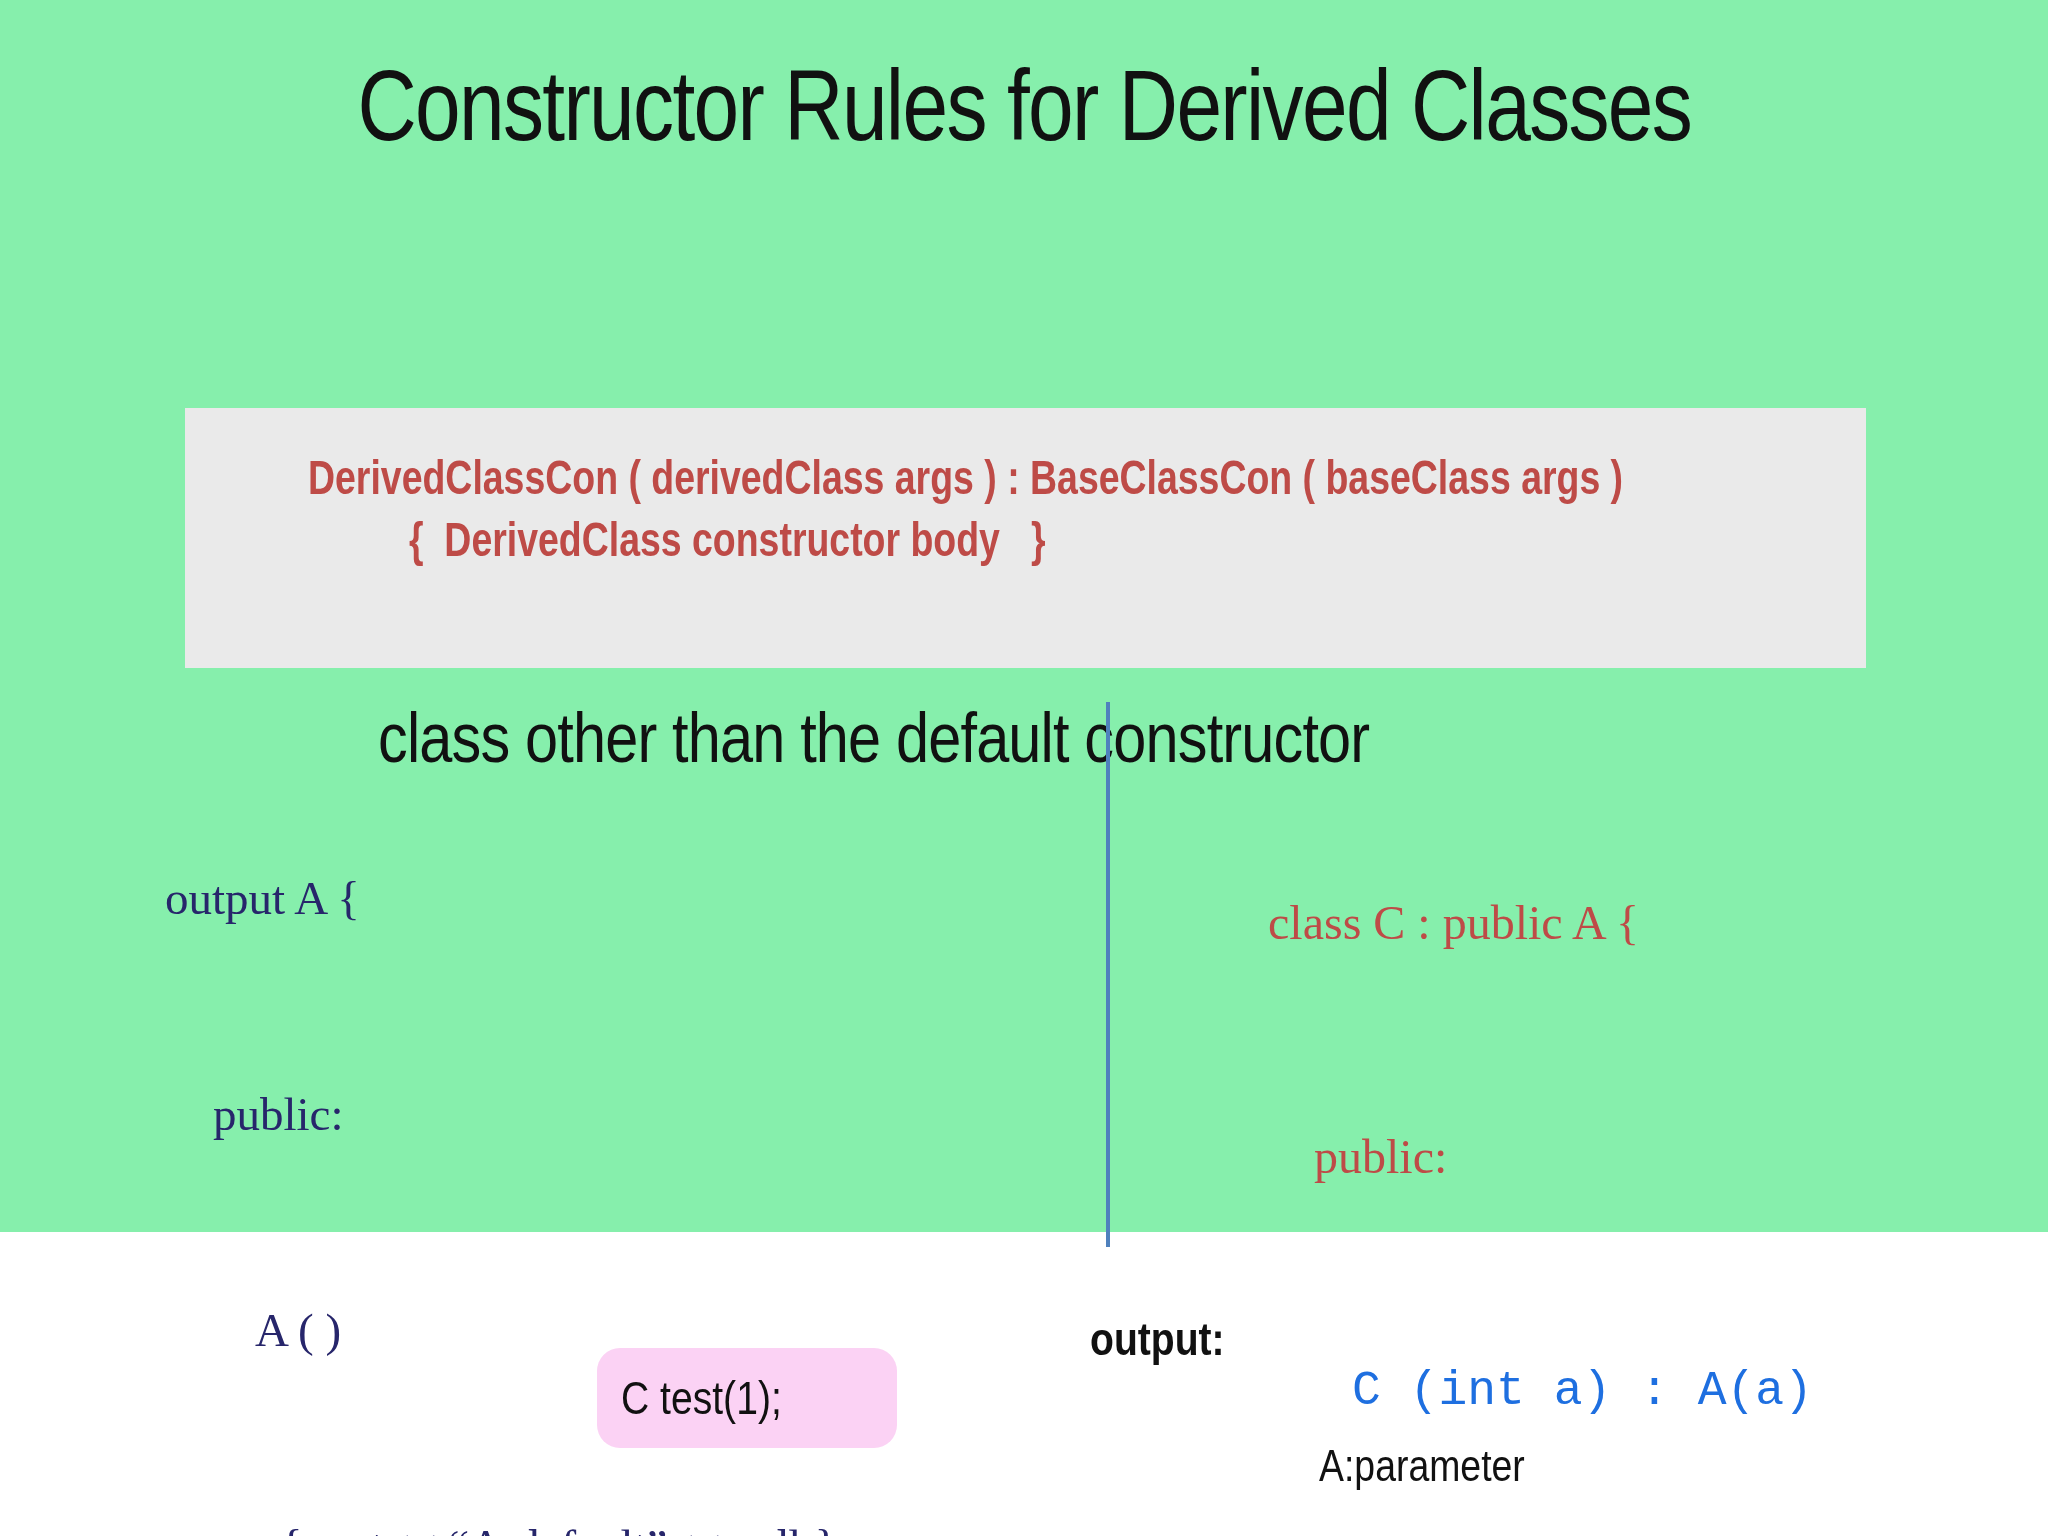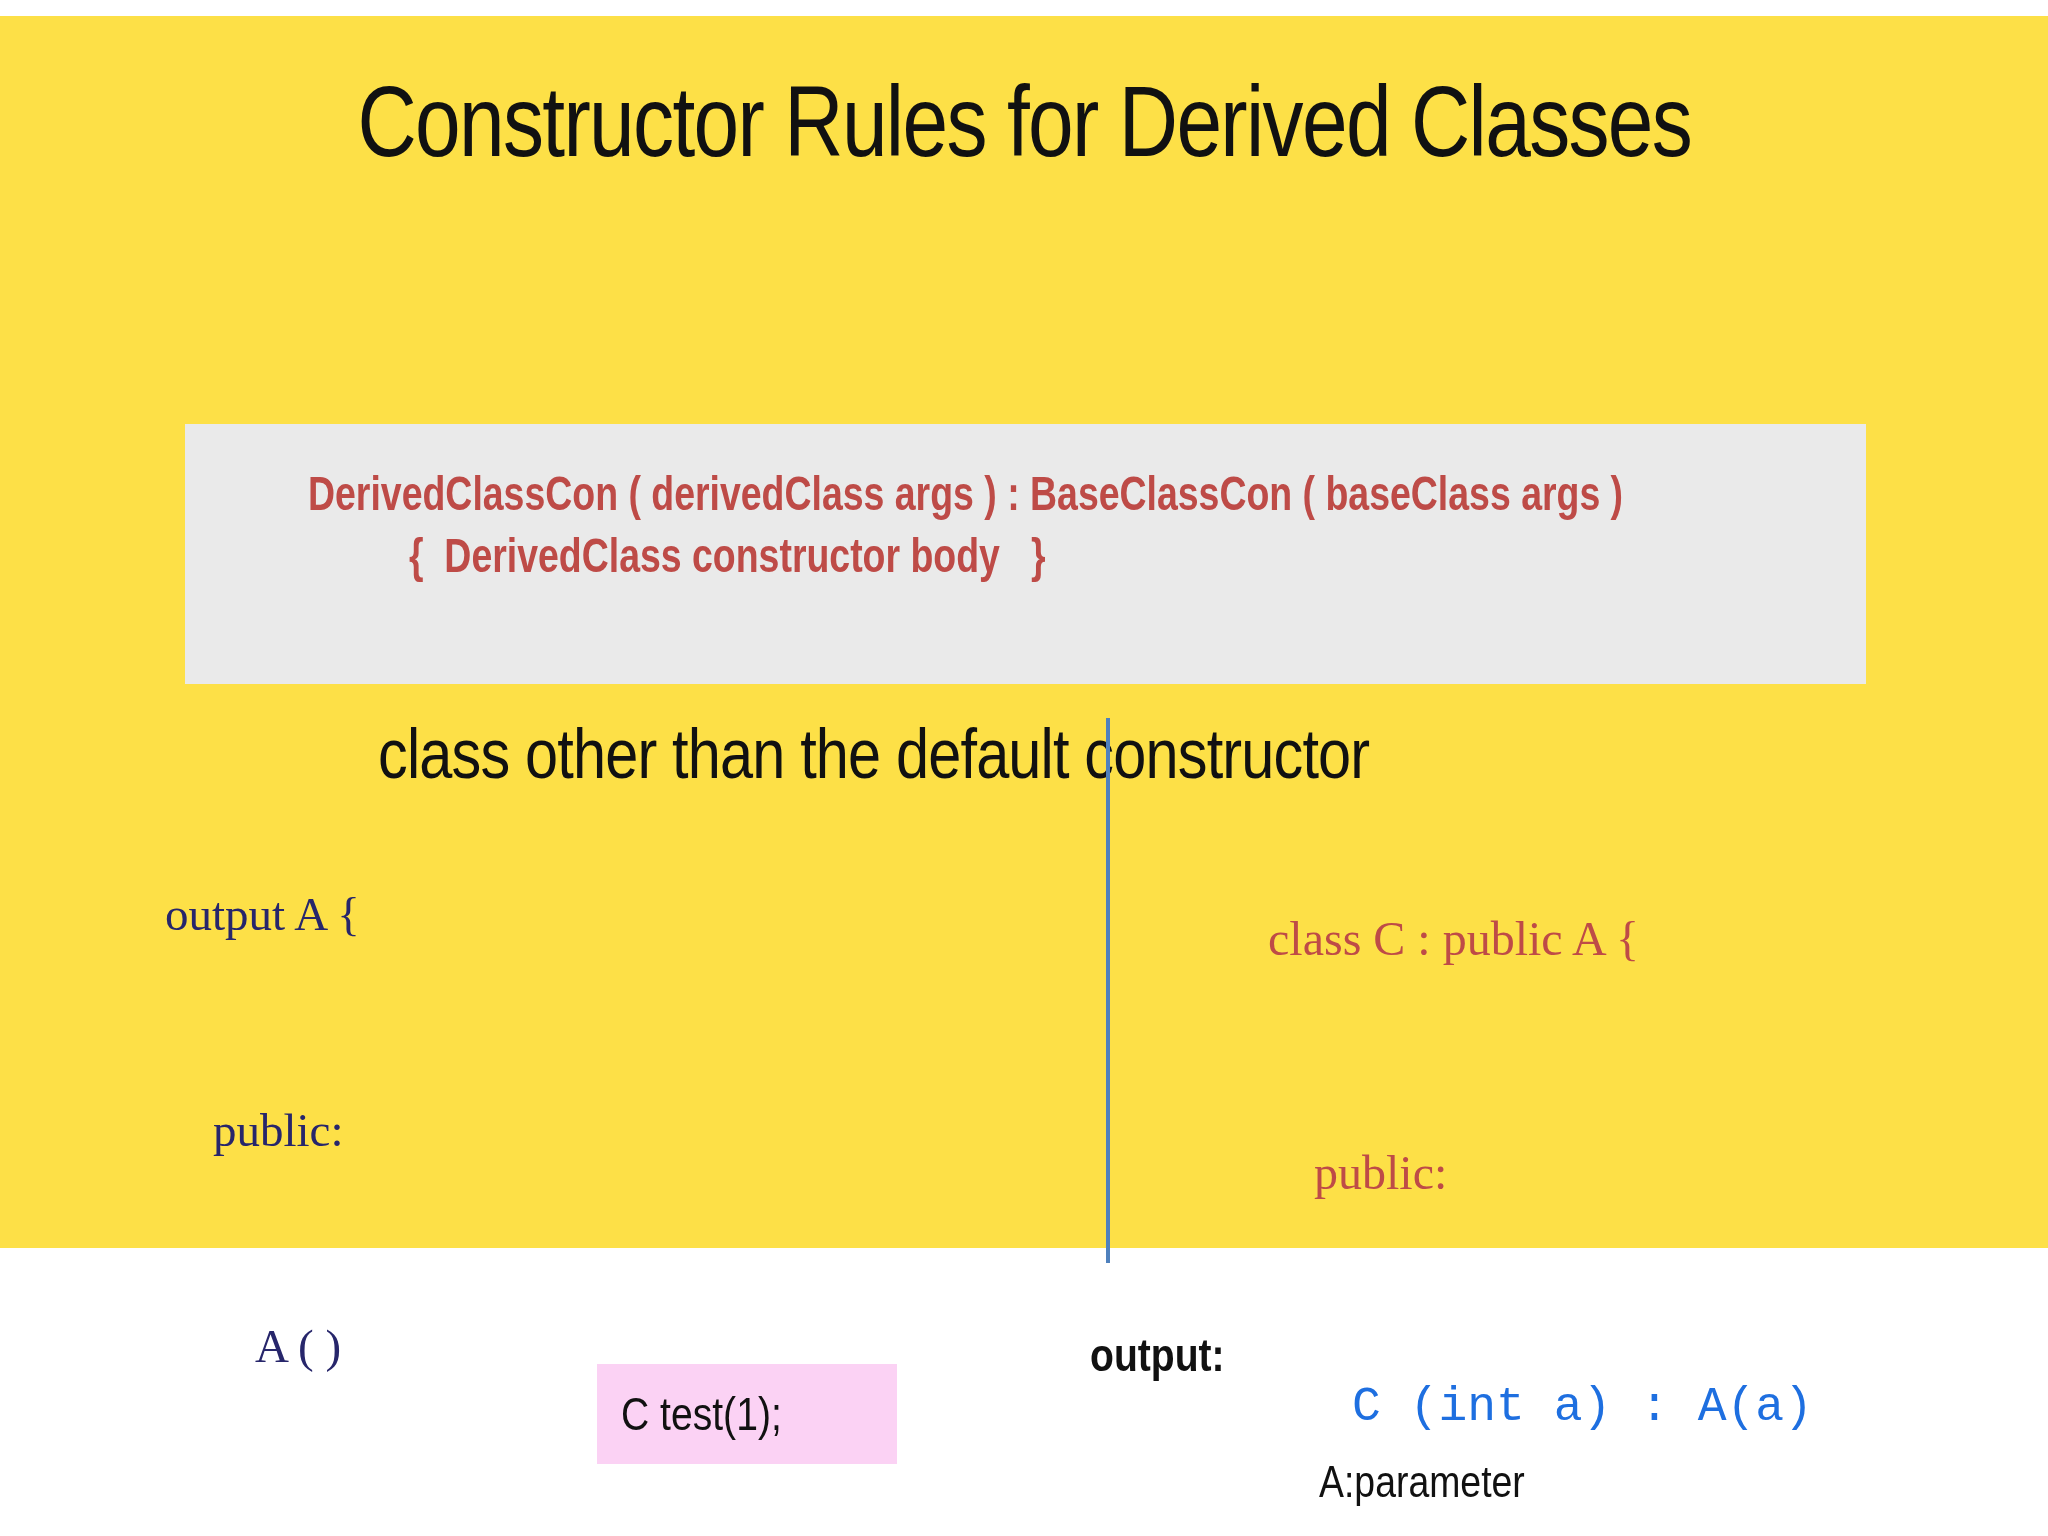--- a/index.html
+++ b/index.html
@@ -7,21 +7,21 @@
     --code-navy:#27266B;
     --code-blue:#1E6FE0;
     --divider-blue:#4F81BD;
     --syntax-box-bg:#EAEAEA;
     --test-call-bg:#FBD2F4;
     --text-black:#111111;
   }
   *{margin:0;padding:0;box-sizing:border-box;}
   html,body{width:2048px;height:1536px;background:#ffffff;overflow:hidden;}
   body{font-family:"Liberation Sans","DejaVu Sans",sans-serif;color:var(--text-black);}
-  .slide{position:absolute;left:0;top:16px;width:2048px;height:1232px;background:#fde047;}
+  .slide{position:absolute;left:0;top:0;width:2048px;height:1232px;background:#86efac;}
 
   .title-wrap{position:absolute;left:0;right:0;top:48px;text-align:center;}
   .title{display:inline-block;font-size:100px;line-height:1.15;font-weight:400;
          letter-spacing:-2px;transform:scaleX(0.82);transform-origin:center top;
          white-space:pre;color:var(--text-black);}
 
   .subtitle{position:absolute;left:378px;top:205px;font-size:70px;line-height:97px;
             letter-spacing:-1px;transform:scaleX(0.85);transform-origin:left top;
             white-space:pre;color:var(--text-black);}
 
@@ -43,21 +43,21 @@
   .code-a .i2{padding-left:90px;}
   .code-a .i3{padding-left:115px;}
   .code-c .i1{padding-left:46px;}
   .code-c .i2{padding-left:84px;}
   .blue-line{color:var(--code-blue);font-family:Liberation Mono, monospace;}
 
   .divider{position:absolute;left:1106px;top:702px;width:4px;height:545px;
            background:var(--divider-blue);}
 
   .test-call-box{position:absolute;left:597px;top:1348px;width:300px;height:100px;
-                 background:var(--test-call-bg);}
+                 background:var(--test-call-bg);border-radius:23px;}
   .test-call-text{position:absolute;left:24px;top:50%;
                   transform:translateY(-50%) scaleX(0.85);transform-origin:left center;
                   font-size:46px;color:var(--text-black);white-space:pre;}
 
   .output-label{position:absolute;left:1090px;top:1312px;font-size:46px;font-weight:700;
                 transform:scaleX(0.85);transform-origin:left top;white-space:pre;
                 color:var(--text-black);}
   .output-value{position:absolute;left:1319px;top:1296px;font-size:44px;line-height:68px;
                 transform:scaleX(0.85);transform-origin:left top;white-space:pre;
                 color:var(--text-black);}

